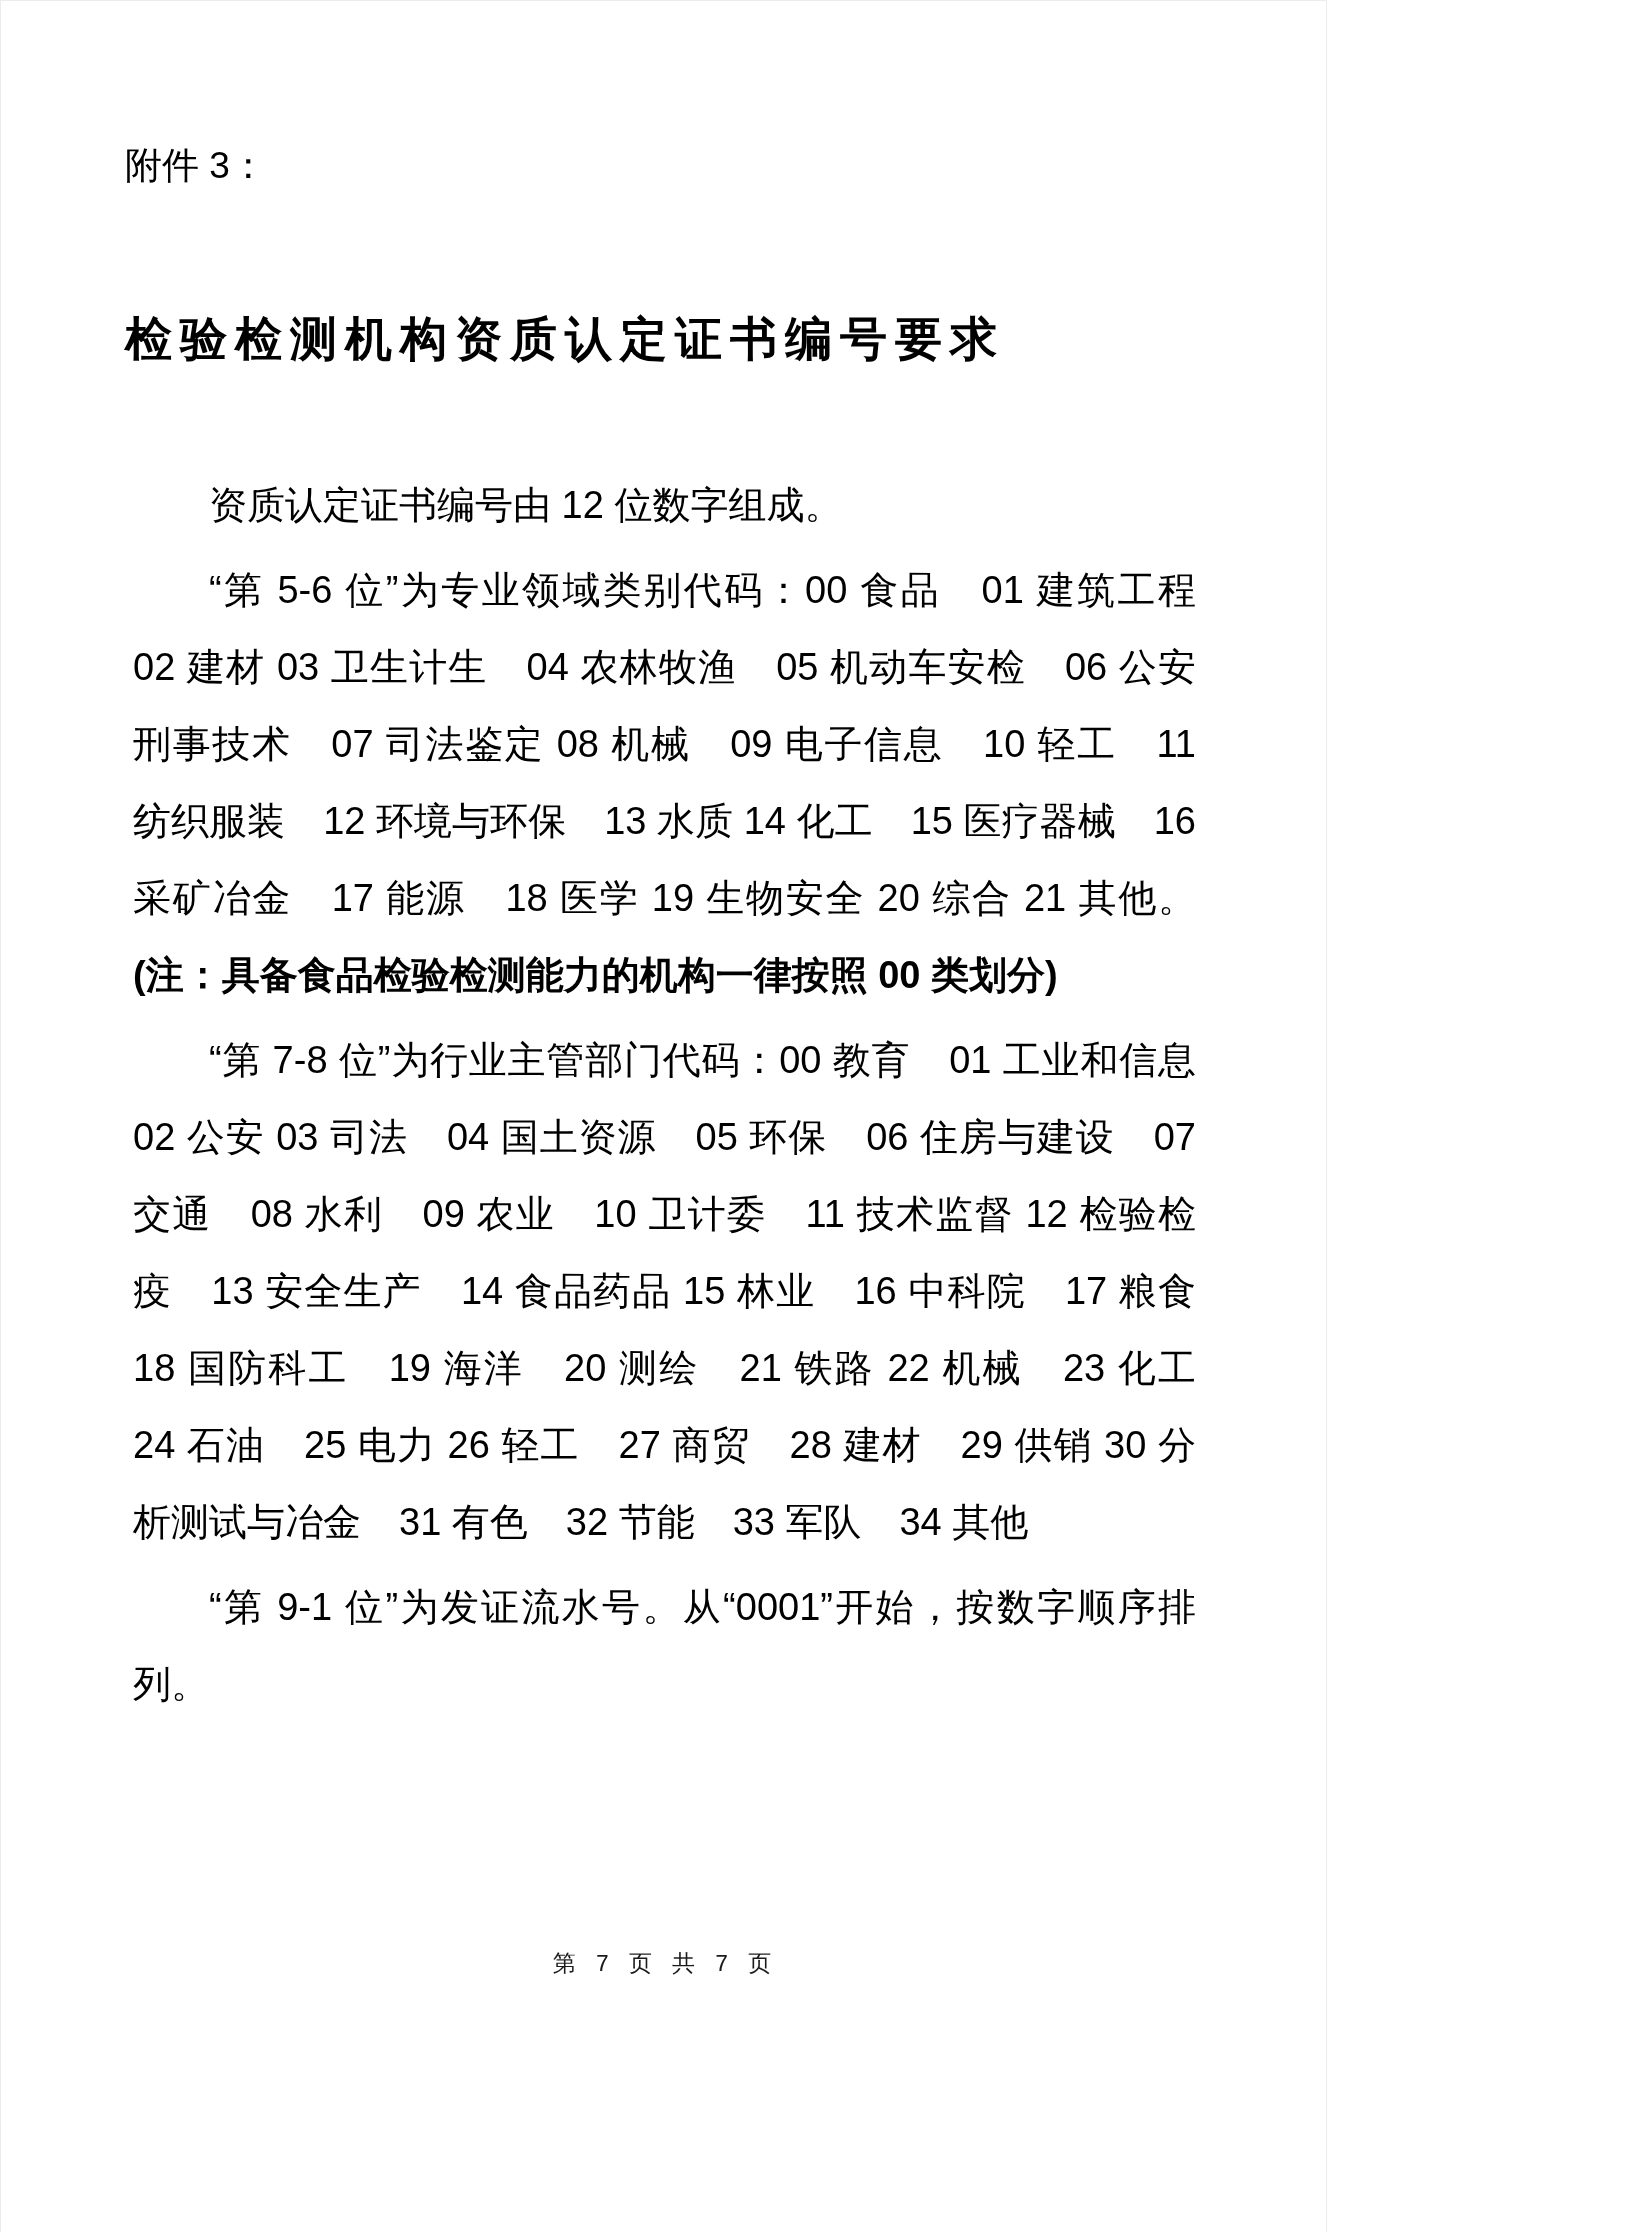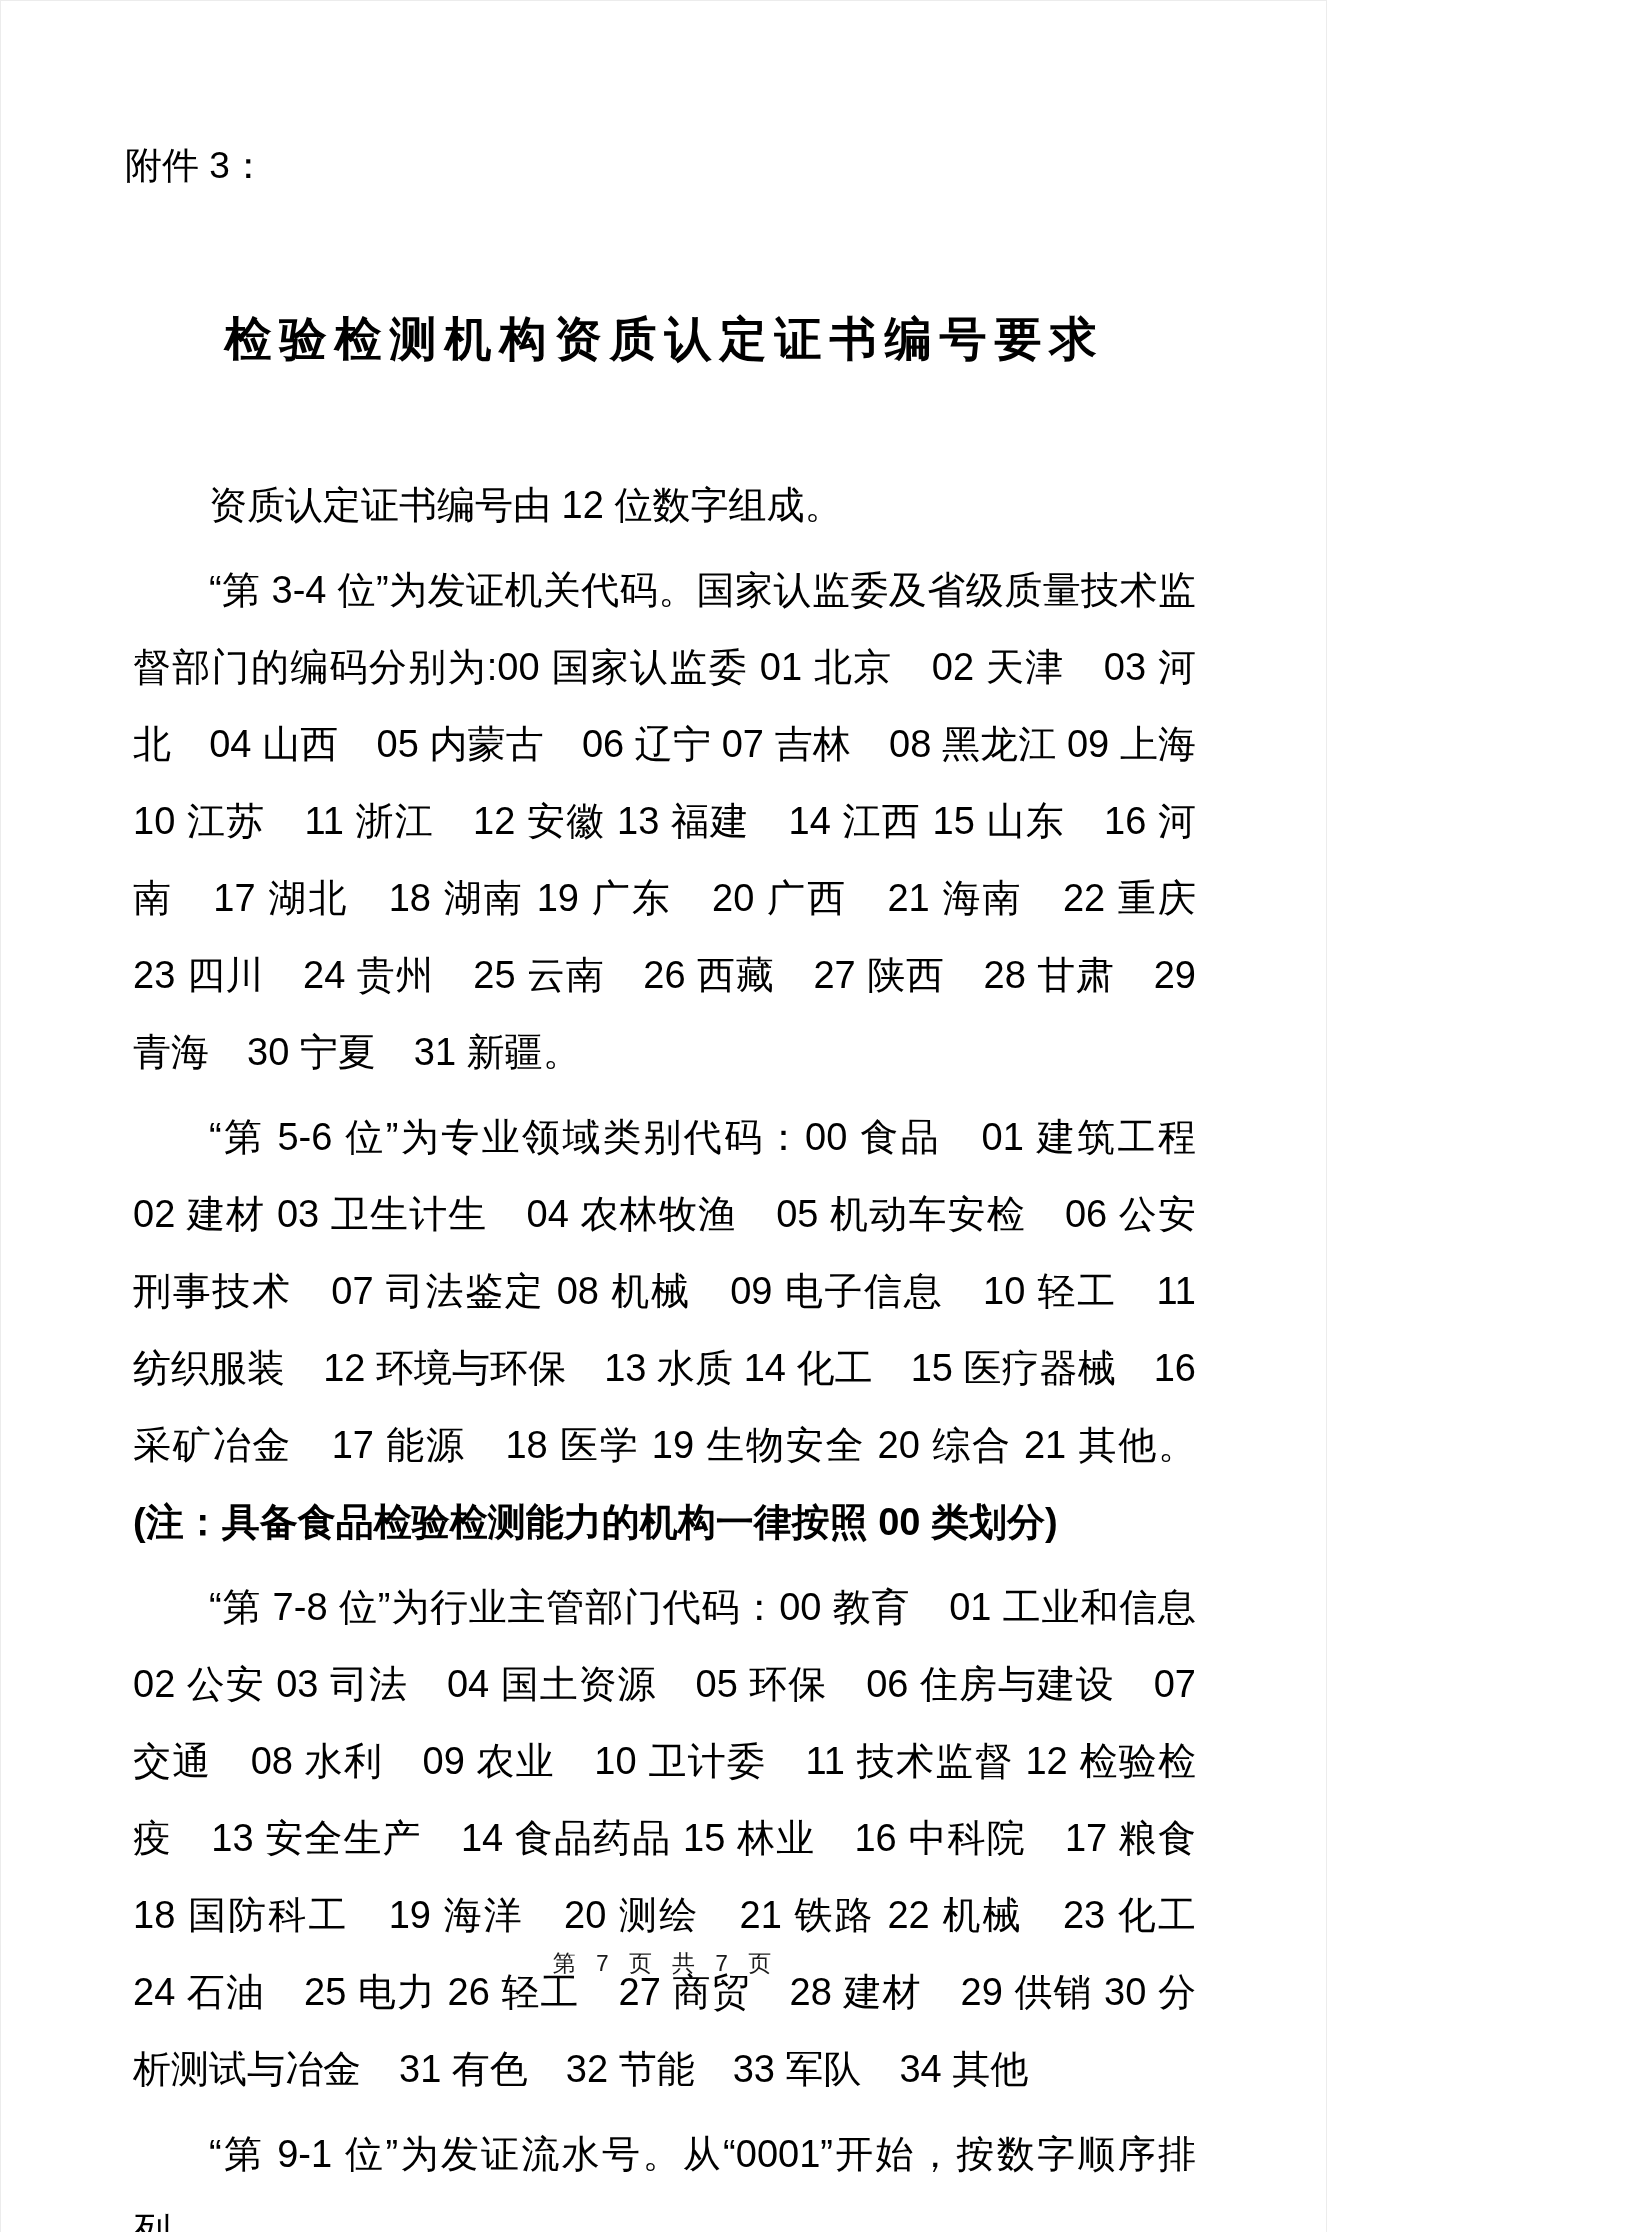--- a/index.html
+++ b/index.html
@@ -21,21 +21,20 @@
   }
   .attachment-label {
     font-size: 37px;
     line-height: 52px;
     text-align: left;
   }
   .doc-title {
     margin-top: 119px;
     font-size: 47px;
     font-weight: bold;
-    text-align: center;
     letter-spacing: 8px;
     line-height: 56px;
     font-family: Liberation Serif, serif;
   }
   .doc-body {
     margin-top: 100px;
   }
   .para {
     margin: 8px;
     font-size: 38px;
@@ -67,21 +66,20 @@
 
   <div class="attachment-label">附件 3：</div>
 
   <div class="doc-title">检验检测机构资质认定证书编号要求</div>
 
   <div class="doc-body">
 
     <p class="para">资质认定证书编号由 12 位数字组成。</p>
 
 
-    <p class="para">“第 3-4 位”为发证机关代码。国家认监委及省级质量技术监督部门的编码分别为:00 国家认监委 01 北京　02 天津　03 河北　04 山西　05 内蒙古　06 辽宁 07 吉林　08 黑龙江 09 上海　10 江苏　11 浙江　12 安徽 13 福建　14 江西 15 山东　16 河南　17 湖北　18 湖南 19 广东　20 广西　21 海南　22 重庆　23 四川　24 贵州　25 云南　26 西藏　27 陕西　28 甘肃　29 青海　30 宁夏　31 新疆。</p>
 
     <p class="para"><span>“第 5-6 位”为专业领域类别代码：00 食品　01 建筑工程　02 建材 03 卫生计生　04 农林牧渔　05 机动车安检　06 公安刑事技术　07 司法鉴定 08 机械　09 电子信息　10 轻工　11 纺织服装　12 环境与环保　13 水质 14 化工　15 医疗器械　16 采矿冶金　17 能源　18 医学 19 生物安全 20 综合 21 其他。</span><span class="bold-note">(注：具备食品检验检测能力的机构一律按照 00 类划分)</span></p>
 
     <p class="para">“第 7-8 位”为行业主管部门代码：00 教育　01 工业和信息 02 公安 03 司法　04 国土资源　05 环保　06 住房与建设　07 交通　08 水利　09 农业　10 卫计委　11 技术监督 12 检验检疫　13 安全生产　14 食品药品 15 林业　16 中科院　17 粮食　18 国防科工　19 海洋　20 测绘　21 铁路 22 机械　23 化工　24 石油　25 电力 26 轻工　27 商贸　28 建材　29 供销 30 分析测试与冶金　31 有色　32 节能　33 军队　34 其他</p>
 
     <p class="para">“第 9-1 位”为发证流水号。从“0001”开始，按数字顺序排列。</p>
 
   </div>
 
   <div class="page-footer">第 7 页 共 7 页</div>

